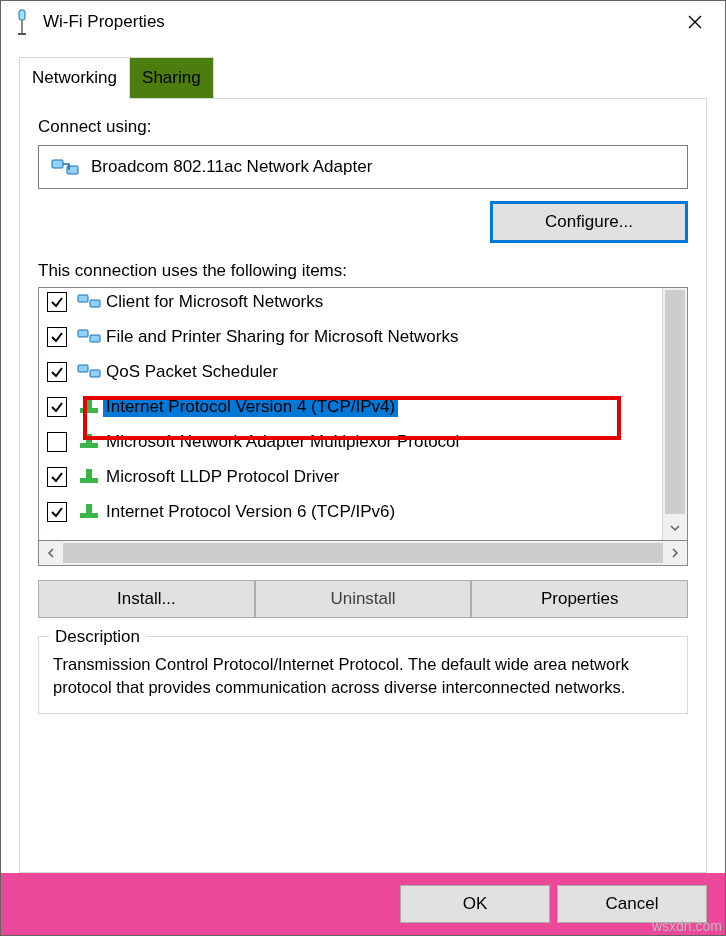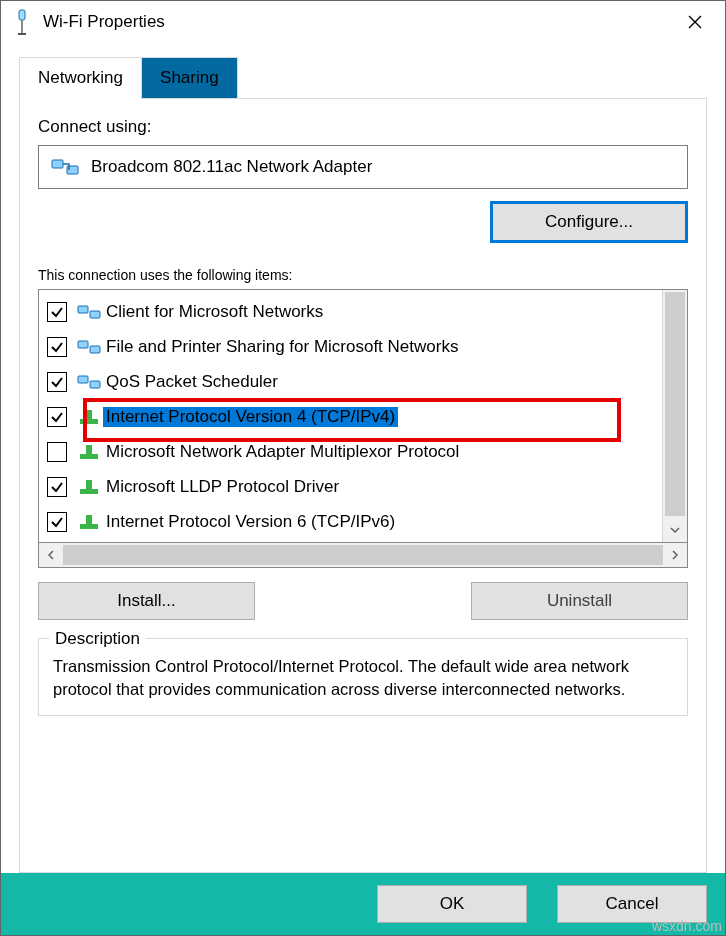--- a/index.html
+++ b/index.html
@@ -3,52 +3,52 @@
 <meta charset="utf-8">
 <style>
   html,body{margin:0;padding:0;font-family:"Segoe UI",Tahoma,sans-serif;font-size:16px;color:#000;background:#fff}
   .window{width:726px;height:936px;border:1px solid #646464;box-sizing:border-box;display:flex;flex-direction:column;background:#fff}
   .titlebar{height:42px;display:flex;align-items:center;padding:0 6px 0 10px}
   .titlebar .icon{width:22px;height:28px;margin-right:10px}
   .titlebar .title{font-size:17px;flex:1}
   .close-btn{width:48px;height:40px;display:flex;align-items:center;justify-content:center;font-size:18px}
   .body{flex:1;padding:14px 18px 0 18px;display:flex;flex-direction:column}
   .tabs{display:flex;position:relative;z-index:2}
-  .tab{border:1px solid #d9d9d9;border-bottom:none;padding:10px 18px;font-size:17px;background:#fff;margin-right:-1px}
+  .tab{border:1px solid #d9d9d9;border-bottom:none;padding:10px 12px;font-size:17px;background:#fff;margin-right:-1px}
   .tab.active{background:#fff;position:relative}
-  .tab.inactive{background:#0369a1}
+  .tab.inactive{background:#4d7c0f}
   .tab.active::after{content:"";position:absolute;left:0;right:0;bottom:-2px;height:3px;background:#fff}
   .panel{border:1px solid #d9d9d9;flex:1;padding:18px 18px 14px 18px;display:flex;flex-direction:column;margin-top:0}
   .label{font-size:17px;margin-bottom:8px}
   .adapter-box{border:1px solid #7a7a7a;padding:10px 12px;display:flex;align-items:center;font-size:17px}
   .adapter-box .net-icon{width:28px;height:22px;margin-right:12px}
   .conf-row{display:flex;justify-content:flex-end;margin-top:12px}
   .btn{border:1px solid #adadad;background:#e1e1e1;font-size:17px;height:36px;display:inline-flex;align-items:center;justify-content:center;cursor:default;padding:0 10px}
   .btn.configure{width:172px;border:3px solid #0078d7;background:#e1e1e1}
-  .items-label{font-size:14px;margin-top:24px;margin-bottom:6px}
+  .items-label{font-size:17px;margin-top:18px;margin-bottom:6px}
   .list-box{border:1px solid #828790;height:252px;background:#fff;position:relative;display:flex}
   .list-inner{flex:1;overflow:hidden;padding:4px 0}
-  .item{display:flex;align-items:center;height:35px;padding-left:8px;font-size:17px;white-space:nowrap}
+  .item{display:flex;align-items:flex-start;height:35px;padding-left:8px;font-size:17px;white-space:nowrap}
   .chk{width:18px;height:18px;border:1px solid #000;margin-right:10px;display:inline-flex;align-items:center;justify-content:center;font-size:14px;line-height:1}
   .proto-icon{width:24px;height:18px;margin-right:2px;position:relative}
   .item .text{padding:0 3px}
   .item.selected .text{background:#0078d7;color:#000000}
   .red-box{border:4px solid #e60000;position:absolute;pointer-events:none}
   .vscroll{width:24px;background:#f0f0f0;border-left:1px solid #d5d5d5;display:flex;flex-direction:column}
   .vsthumb{flex:1;background:#cdcdcd;margin:2px}
   .vsdown{height:24px;display:flex;align-items:center;justify-content:center;color:#606060}
   .hscroll{border:1px solid #828790;border-top:none;height:24px;display:flex;background:#f0f0f0}
   .hsleft,.hsright{width:24px;display:flex;align-items:center;justify-content:center;color:#606060}
   .hsmid{flex:1;background:#cdcdcd;margin:2px 0}
   .btn-row{display:flex;justify-content:space-between;margin-top:14px}
   .btn-row .btn{width:195px}
   .btn.disabled{color:#404040}
   .groupbox{border:1px solid #d9d9d9;margin-top:18px;padding:16px 14px 14px 14px;position:relative;font-size:16.5px;line-height:1.38}
   .groupbox .legend{position:absolute;top:-12px;left:10px;background:#fff;padding:0 6px;font-size:17px}
-  .footer{height:62px;border-top:0;padding:0 18px;display:flex;justify-content:flex-end;align-items:center;gap:30px;background:#14b8a6}
+  .footer{height:62px;border-top:0;padding:0 18px;display:flex;justify-content:flex-end;align-items:center;gap:7px;background:#ec4899}
   .footer .btn{width:128px;background:#e1e1e1}
   .watermark{position:absolute;right:4px;bottom:2px;font-size:14px;color:#bdbdbd}
   .wrap{position:relative;width:726px;height:936px}
 </style>
 </head>
 <body>
 
 <div class="wrap">
 <div class="window">
   <div class="titlebar">
@@ -200,20 +200,23 @@
             </div>
       </div>
 
       <div class="btn-row">
         <div class="btn">
               <span>Install...</span>
             </div>
         <div class="btn disabled">
               <span>Uninstall</span>
             </div>
+        <div class="btn">
+              <span>Properties</span>
+            </div>
       </div>
 
       <div class="groupbox">
         <span class="legend">Description</span>
         <span>Transmission Control Protocol/Internet Protocol. The default wide area network protocol that provides communication across diverse interconnected networks.</span>
       </div>
     </div>
   </div>
 
   <div class="footer">

